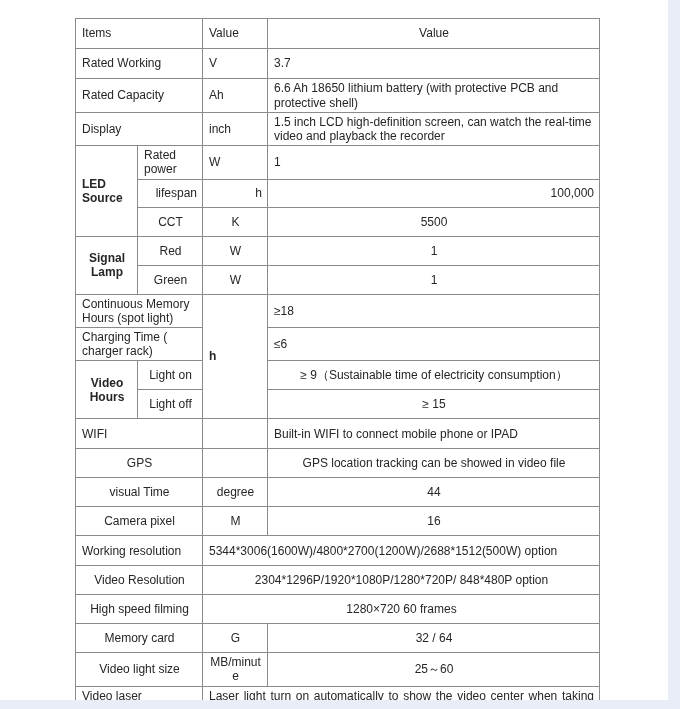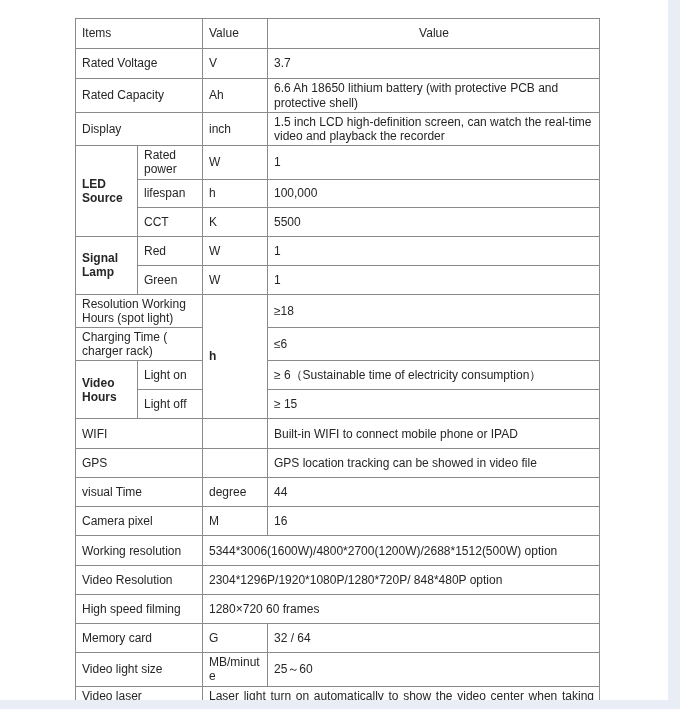--- a/index.html
+++ b/index.html
@@ -19,22 +19,22 @@
   table.spec {
     position:absolute; left:75px; top:18px; width:524px;
     border-collapse:collapse; table-layout:fixed;
   }
   table.spec td {
     border:1px solid #8a8a8a;
     padding:2px 5px 2px 6px;
     font-size:12px; line-height:1.18; color:#262626;
     vertical-align:middle; word-wrap:break-word;
   }
-  tr.rh23 > td { height:23px; }
-  tr.rh24 > td { height:24px; }
+  tr.rh23 > td { height:23px;text-align:right; }
+  tr.rh24 > td { height:24px;text-align:center; }
   tr.rh25 > td { height:25px; }
   tr.rh28 > td { height:28px; }
   tr.rh29 > td { height:29px; }
   td.value-head { padding-left:15px;text-align:center; }
   td.unit-inch  { padding-left:11px; }
   td.justify    { text-align:justify; }
   td.group-cell { vertical-align:middle;font-weight:bold; }
 </style>
 </head>
 <body>
@@ -48,21 +48,21 @@
         <col style="width:332px">
     </colgroup>
     <tbody>
       <tr class="rh25">
         <td colspan="2">Items</td>
         <td>Value</td>
         <td class="value-head">Value</td>
       </tr>
 
       <tr class="rh25">
-        <td colspan="2">Rated Voltage</td>
+        <td colspan="2">Rated Working</td>
         <td>V</td>
         <td>3.7</td>
       </tr>
 
       <tr class="rh29">
         <td colspan="2">Rated Capacity</td>
         <td>Ah</td>
         <td>6.6 Ah 18650 lithium battery (with protective PCB and protective shell)</td>
       </tr>
 
@@ -95,32 +95,32 @@
         <td>W</td>
         <td>1</td>
       </tr>
       <tr class="rh24">
         <td>Green</td>
         <td>W</td>
         <td>1</td>
       </tr>
 
       <tr class="rh28">
-        <td colspan="2">Resolution Working Hours (spot light)</td>
+        <td colspan="2">Continuous Memory Hours (spot light)</td>
         <td rowspan="4" class="group-cell">h</td>
         <td>≥18</td>
       </tr>
       <tr class="rh28">
         <td colspan="2">Charging Time ( charger rack)</td>
         <td>≤6</td>
       </tr>
       <tr class="rh24">
         <td rowspan="2" class="group-cell">Video Hours</td>
         <td>Light on</td>
-        <td>≥ 6（Sustainable time of electricity consumption）</td>
+        <td>≥ 9（Sustainable time of electricity consumption）</td>
       </tr>
       <tr class="rh24">
         <td>Light off</td>
         <td>≥ 15</td>
       </tr>
 
       <tr class="rh25">
         <td colspan="2">WIFI</td>
         <td></td>
         <td>Built-in WIFI to connect mobile phone or IPAD</td>

